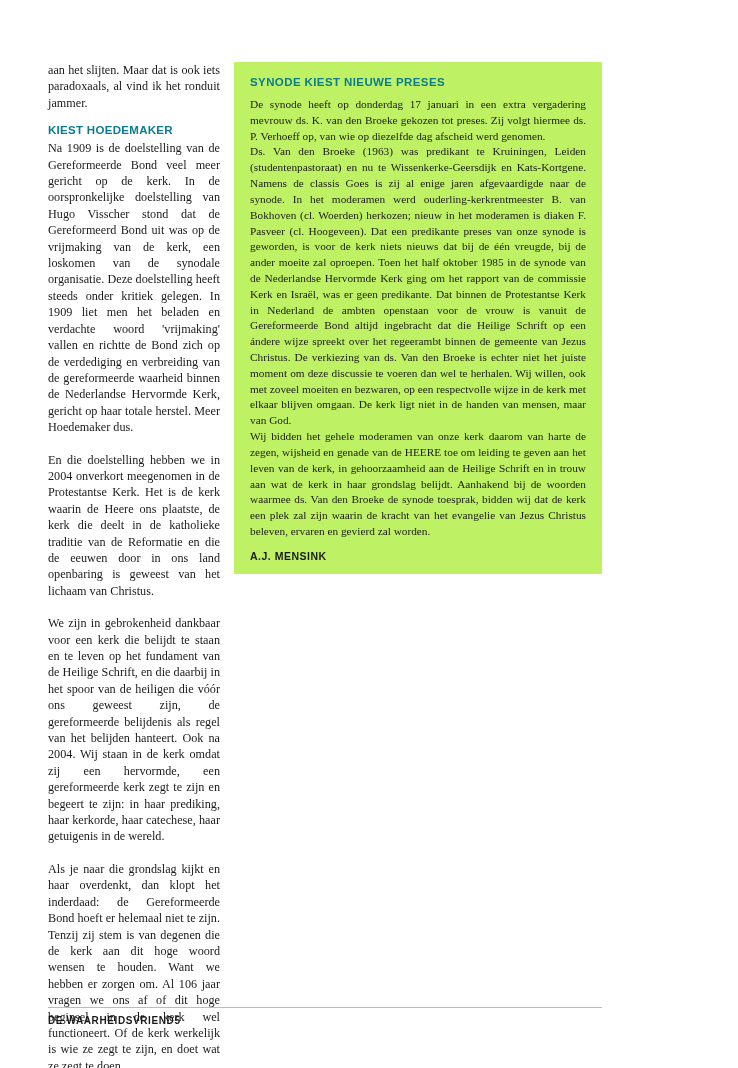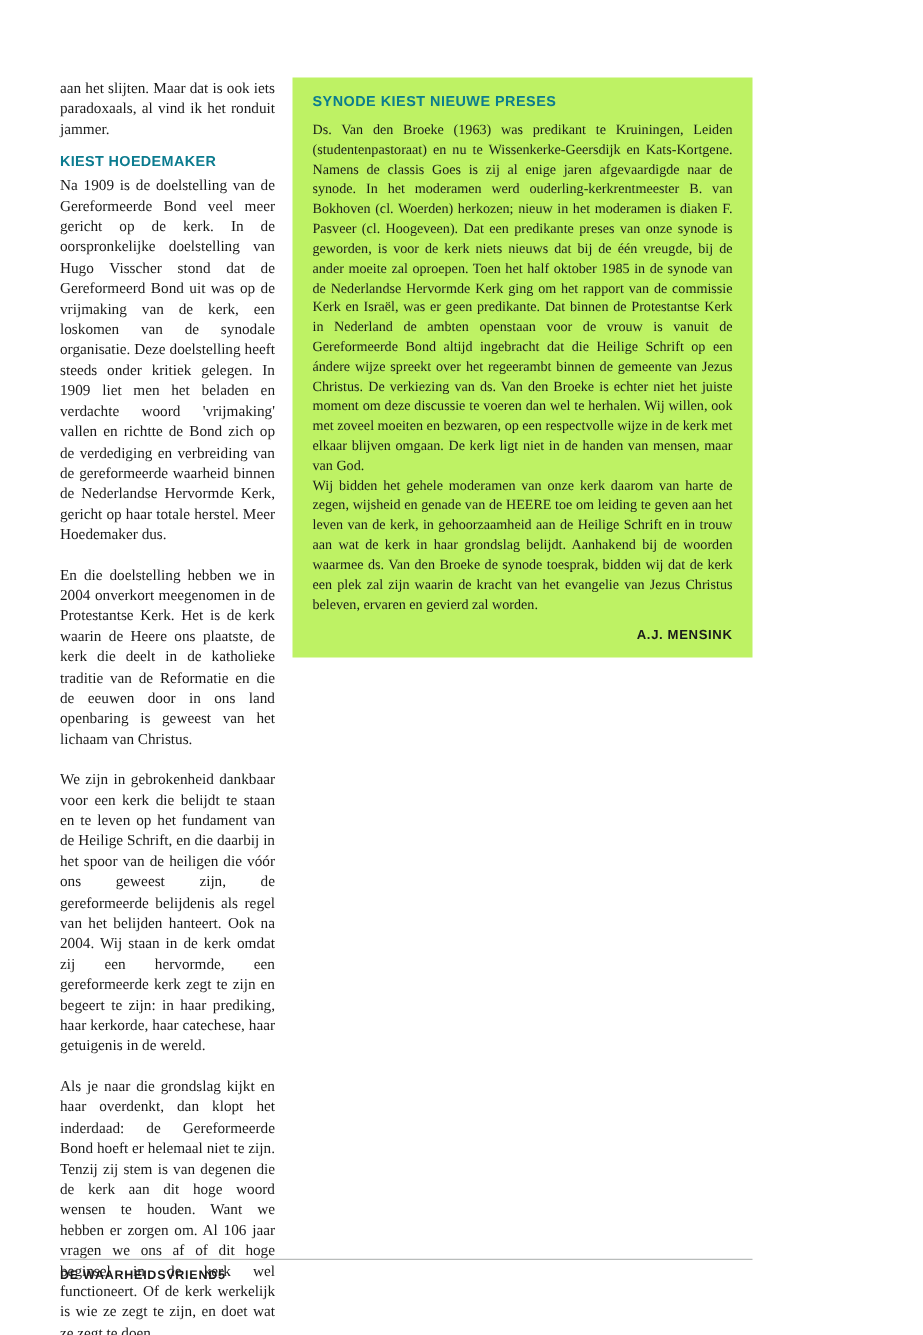--- a/index.html
+++ b/index.html
@@ -52,21 +52,20 @@
     font-size: 11.3px;
     line-height: 1.40;
     text-align: justify;
   }
   .grey-box p + p { margin-top: 0; }
   .byline {
     font-family: "Liberation Sans", sans-serif;
     font-weight: bold;
     font-size: 10.5px;
     letter-spacing: 0.5px;
-    text-align: right;
     margin-top: 10px;
   }
   
   .sec-head {
     color: #0b7b8f;
     font-family: "Liberation Sans", sans-serif;
     font-weight: bold;
     font-size: 11.5px;
     letter-spacing: 0.3px;
     margin: 13px 0 4px 0;
@@ -131,20 +130,21 @@
       <p class="body">aan het slijten. Maar dat is ook iets paradoxaals, al vind ik het ronduit jammer.</p>
       <div class="sec-head">KIEST HOEDEMAKER</div>
       <p class="body">Na 1909 is de doelstelling van de Gereformeerde Bond veel meer gericht op de kerk. In de oorspronkelijke doelstelling van Hugo Visscher stond dat de Gereformeerd Bond uit was op de vrijmaking van de kerk, een loskomen van de synodale organisatie. Deze doelstelling heeft steeds onder kritiek gelegen. In 1909 liet men het beladen en verdachte woord 'vrijmaking' vallen en richtte de Bond zich op de verdediging en verbreiding van de gereformeerde waarheid binnen de Nederlandse Hervormde Kerk, gericht op haar totale herstel. Meer Hoedemaker dus.</p>
       <p class="body">En die doelstelling hebben we in 2004 onverkort meegenomen in de Protestantse Kerk. Het is de kerk waarin de Heere ons plaatste, de kerk die deelt in de katholieke traditie van de Reformatie en die de eeuwen door in ons land openbaring is geweest van het lichaam van Christus.</p>
       <p class="body">We zijn in gebrokenheid dankbaar voor een kerk die belijdt te staan en te leven op het fundament van de Heilige Schrift, en die daarbij in het spoor van de heiligen die vóór ons geweest zijn, de gereformeerde belijdenis als regel van het belijden hanteert. Ook na 2004. Wij staan in de kerk omdat zij een hervormde, een gereformeerde kerk zegt te zijn en begeert te zijn: in haar prediking, haar kerkorde, haar catechese, haar getuigenis in de wereld.</p>
       <p class="body">Als je naar die grondslag kijkt en haar overdenkt, dan klopt het inderdaad: de Gereformeerde Bond hoeft er helemaal niet te zijn. Tenzij zij stem is van degenen die de kerk aan dit hoge woord wensen te houden. Want we hebben er zorgen om. Al 106 jaar vragen we ons af of dit hoge beginsel in de kerk wel functioneert. Of de kerk werkelijk is wie ze zegt te zijn, en doet wat ze zegt te doen.</p>
     </div>
 
     <div class="grey-box">
       <div class="box-title">SYNODE KIEST NIEUWE PRESES</div>
+      <p>De synode heeft op donderdag 17 januari in een extra vergadering mevrouw ds. K. van den Broeke gekozen tot preses. Zij volgt hiermee ds. P. Verhoeff op, van wie op diezelfde dag afscheid werd genomen.</p>
       <p>Ds. Van den Broeke (1963) was predikant te Kruiningen, Leiden (studentenpastoraat) en nu te Wissenkerke-Geersdijk en Kats-Kortgene. Namens de classis Goes is zij al enige jaren afgevaardigde naar de synode. In het moderamen werd ouderling-kerkrentmeester B. van Bokhoven (cl. Woerden) herkozen; nieuw in het moderamen is diaken F. Pasveer (cl. Hoogeveen). Dat een predikante preses van onze synode is geworden, is voor de kerk niets nieuws dat bij de één vreugde, bij de ander moeite zal oproepen. Toen het half oktober 1985 in de synode van de Nederlandse Hervormde Kerk ging om het rapport van de commissie Kerk en Israël, was er geen predikante. Dat binnen de Protestantse Kerk in Nederland de ambten openstaan voor de vrouw is vanuit de Gereformeerde Bond altijd ingebracht dat die Heilige Schrift op een ándere wijze spreekt over het regeerambt binnen de gemeente van Jezus Christus. De verkiezing van ds. Van den Broeke is echter niet het juiste moment om deze discussie te voeren dan wel te herhalen. Wij willen, ook met zoveel moeiten en bezwaren, op een respectvolle wijze in de kerk met elkaar blijven omgaan. De kerk ligt niet in de handen van mensen, maar van God.</p>
       <p>Wij bidden het gehele moderamen van onze kerk daarom van harte de zegen, wijsheid en genade van de HEERE toe om leiding te geven aan het leven van de kerk, in gehoorzaamheid aan de Heilige Schrift en in trouw aan wat de kerk in haar grondslag belijdt. Aanhakend bij de woorden waarmee ds. Van den Broeke de synode toesprak, bidden wij dat de kerk een plek zal zijn waarin de kracht van het evangelie van Jezus Christus beleven, ervaren en gevierd zal worden.</p>
       <div class="byline">A.J. MENSINK</div>
     </div>
 
   </div>
 
   <div class="cols">
     <div class="col col1 col-spacer"></div>
 

